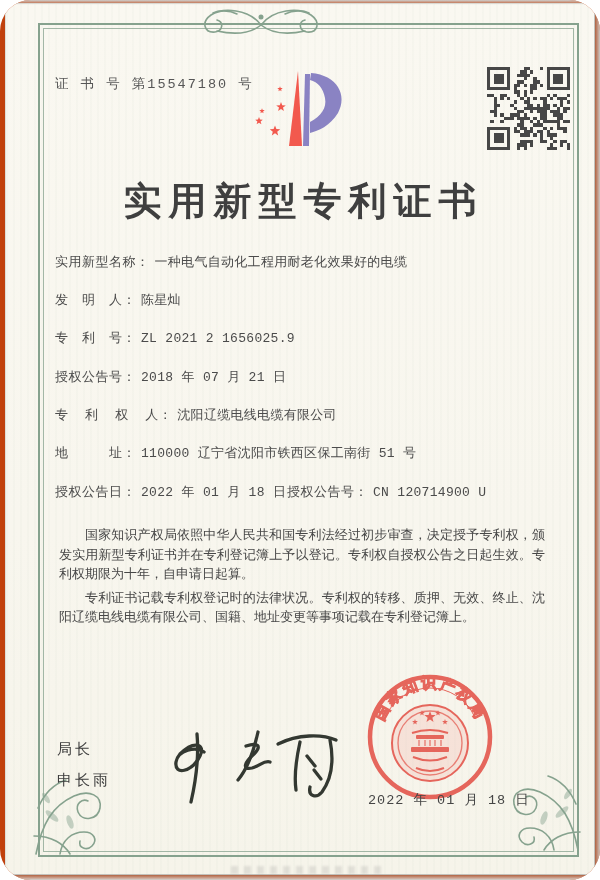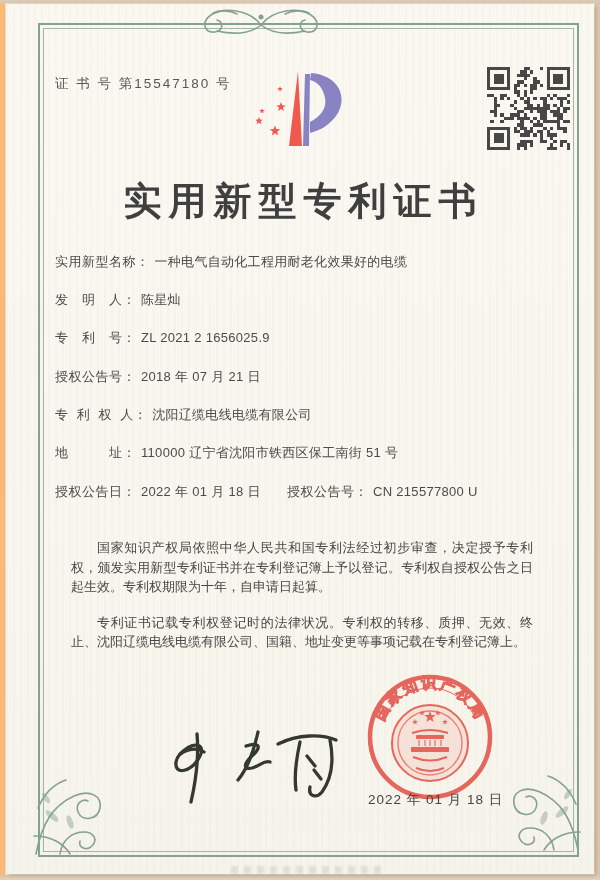--- a/index.html
+++ b/index.html
@@ -1,17 +1,17 @@
 <!DOCTYPE html>
 <html style="--border-green: #86a28e; --seal-red: #e45a50; --logo-red: #f2594e; --logo-purple: #8a83c3; --qr-dark: #474747;"><head>
 <meta charset="utf-8">
 <style>
   html,body{margin:0;padding:0;background:#ffffff;}
-  .photo{position:relative;width:600px;height:880px;background:#fdba74;overflow:hidden;
-         font-family:Liberation Sans, sans-serif;}
+  .photo{position:relative;width:600px;height:880px;background:#c2410c;overflow:hidden;
+         font-family:Liberation Mono, monospace;border-radius:31px;}
   .photo::before{content:"";position:absolute;left:0;top:0;right:0;height:5px;
          background:linear-gradient(#cfcfcd,rgba(255,255,255,0));z-index:9;}
   .paper{position:absolute;left:6px;top:4px;width:588px;height:870px;
          background:
            repeating-linear-gradient(90deg, rgba(170,190,170,.05) 0 2px, rgba(0,0,0,0) 2px 7px),
            linear-gradient(180deg,#faf8f1 0%,#f8f6ee 60%,#f6f4ea 100%);
          box-shadow:2px 2px 5px rgba(110,110,110,.45), 0 0 0 1px #e9e7df;}
   .border-frame{position:absolute;left:32px;top:19px;width:537px;height:830px;
          border:2px solid var(--border-green);}
   .border-frame::after{content:"";position:absolute;inset:3px;border:1px solid var(--border-green);opacity:.75;}
@@ -22,21 +22,21 @@
          letter-spacing:2px;white-space:pre;}
   .title{position:absolute;left:0;top:172px;width:100%;text-align:center;
          font-size:38px;font-weight:700;color:#3f3f3f;letter-spacing:7px;padding-left:7px;box-sizing:border-box;}
   .fields{position:absolute;left:49px;width:500px;font-size:13px;color:#4b4b4b;}
   .frow{position:absolute;left:0;white-space:nowrap;}
   .lbl{white-space:pre;letter-spacing:.5px;}
   .val{margin-left:5px;letter-spacing:.3px;}
   .grant2{position:absolute;left:232px;top:0;}
   .paras{position:absolute;left:49px;top:518px;width:494px;font-size:13px;line-height:19.6px;
          color:#474747;text-align:justify;}
-  .paras p{margin:16px;text-indent:2em;}
+  .paras p{margin:4px;text-indent:2em;}
   .officer{position:absolute;left:51px;top:731px;font-size:15px;color:#3c3c3c;letter-spacing:3px;line-height:31px;}
   .sig{position:absolute;left:144px;top:712px;}
   .sig path{fill:none;stroke:#333831;stroke-width:3.3;stroke-linecap:round;stroke-linejoin:round;}
   .seal{position:absolute;left:358px;top:667px;width:132px;height:132px;opacity:.92;}
   .seal *{stroke:var(--seal-red);}
   .seal .ring{fill:none;stroke-width:4.5;}
   .seal .arc-t{fill:var(--seal-red);stroke:none;font-weight:700;font-size:15px;letter-spacing:2.5px;}
   .seal .emb-fill{fill:rgba(243,185,178,.35);stroke-width:2;}
   .seal .thin{fill:none;stroke-width:1.4;opacity:.8;}
   .seal .solid{fill:var(--seal-red);stroke:none;}
@@ -410,30 +410,34 @@
       </div>
       <div class="frow" style="top:402px">
         <span class="lbl">专  利  权  人：</span><span class="val">沈阳辽缆电线电缆有限公司</span>
       </div>
       <div class="frow" style="top:440px">
         <span class="lbl">地　　　址：</span><span class="val">110000 辽宁省沈阳市铁西区保工南街 51 号</span>
       </div>
       <div class="frow" style="top:479px;width:500px">
         <span class="lbl">授权公告日：</span><span class="val">2022 年 01 月 18 日</span>
         <span class="grant2">
-          <span class="lbl">授权公告号：</span><span class="val">CN 215577800 U</span>
+          <span class="lbl">授权公告号：</span><span class="val">CN 120714900 U</span>
         </span>
       </div>
     </div>
 
     <div class="paras">
       <p>国家知识产权局依照中华人民共和国专利法经过初步审查，决定授予专利权，颁发实用新型专利证书并在专利登记簿上予以登记。专利权自授权公告之日起生效。专利权期限为十年，自申请日起算。</p>
       <p>专利证书记载专利权登记时的法律状况。专利权的转移、质押、无效、终止、沈阳辽缆电线电缆有限公司、国籍、地址变更等事项记载在专利登记簿上。</p>
     </div>
 
+    <div class="officer">
+      <div>局长</div>
+      <div>申长雨</div>
+    </div>
 
     <svg class="sig" width="200" height="95" viewBox="0 0 200 95">
       <path d="M30,38 C44,24 56,28 50,40 C42,56 24,60 26,46 C28,34 46,30 54,36"></path>
       <path d="M47,18 C49,40 46,64 41,86"></path>
       <path d="M96,30 C108,26 112,30 104,38 C94,47 92,54 102,52 C110,50 114,44 120,46"></path>
       <path d="M108,16 C104,34 98,52 88,64"></path>
       <path d="M128,28 C148,18 172,18 186,24"></path>
       <path d="M150,26 C146,44 144,60 146,74"></path>
       <path d="M180,24 C184,44 182,62 172,76 C166,83 158,80 160,71"></path>
       <path d="M157,40 l8,10"></path>

